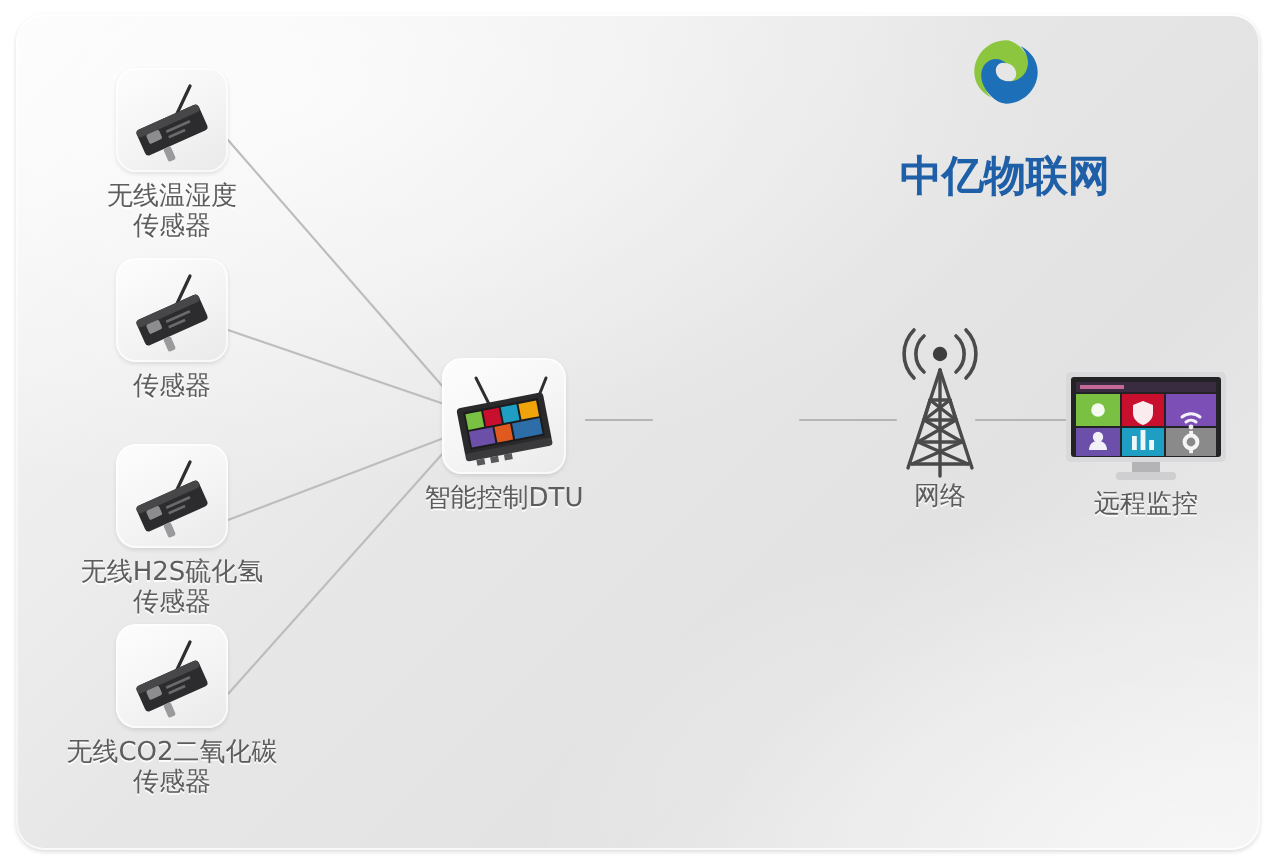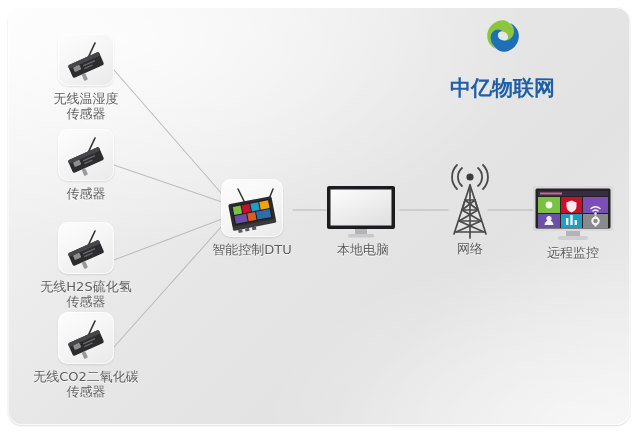--- a/index.html
+++ b/index.html
@@ -220,39 +220,20 @@
             <rect x="21" y="48" width="4" height="3" fill="#59595c"></rect>
             <rect x="28" y="48" width="4" height="3" fill="#59595c"></rect>
           </g>
         </svg>
       </div>
       <div class="caption" style="top:63px;">
         <div>智能控制DTU</div>
       </div>
     </div>
 
-    <div class="node" style="left:318px; top:178px;">
-      <span>
-        <svg class="plain-svg" width="74" height="56" viewBox="0 0 74 56">
-          <rect x="1" y="1" width="68" height="43" rx="2" fill="#1c1c1e"></rect>
-          <rect x="4.5" y="4.5" width="61" height="36" fill="url(#scr1)"></rect>
-          <defs>
-            <linearGradient id="scr1" x1="0" y1="0" x2="0.7" y2="1">
-              <stop offset="0%" stop-color="#fdfdfd"></stop>
-              <stop offset="100%" stop-color="#e2e2e2"></stop>
-            </linearGradient>
-          </defs>
-          <rect x="29" y="44" width="12" height="5" fill="#b4b4b6"></rect>
-          <rect x="22" y="49" width="26" height="3.5" rx="1.6" fill="#c9c9cb"></rect>
-        </svg>
-      </span>
-      <div class="caption" style="top:57px;">
-        <div>本地电脑</div>
-      </div>
-    </div>
 
     <div class="node" style="left:524px; top:178px;">
       <span>
         <svg class="plain-svg" width="82" height="58" viewBox="0 0 82 58">
           <rect x="1" y="1" width="80" height="45" rx="2.5" fill="#d9d9db"></rect>
           <rect x="3.5" y="3.5" width="75" height="40" rx="1.5" fill="#232326"></rect>
           <rect x="6" y="6" width="70" height="5" fill="#3a2c40"></rect>
           <rect x="8" y="7.5" width="22" height="2" fill="#c46a96"></rect>
           <rect x="6" y="12" width="22" height="16" fill="#7ac143"></rect>
           <rect x="29" y="12" width="21" height="16" fill="#c8102e"></rect>

